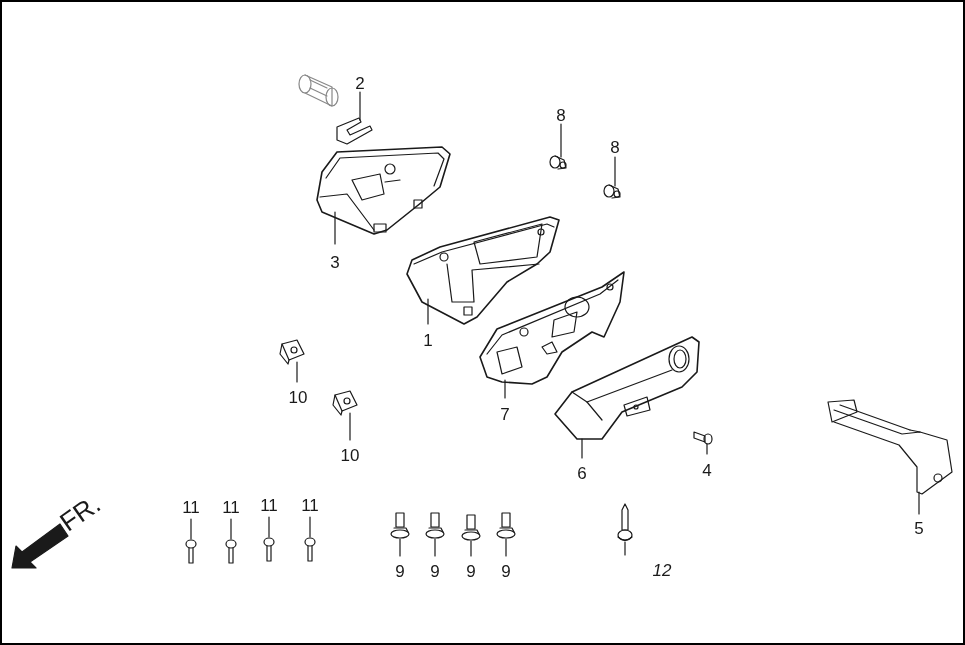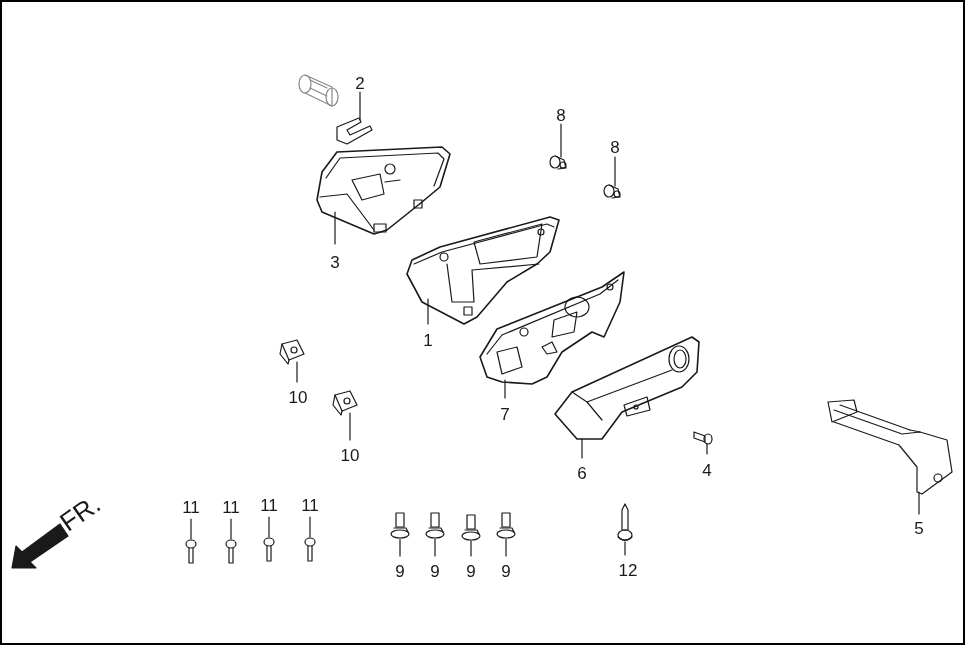--- a/index.html
+++ b/index.html
@@ -206,15 +206,15 @@
   <div class="callout" style="left:705px; top:460px;">4</div>
   <div class="callout" style="left:917px; top:518px;">5</div>
   <div class="callout" style="left:189px; top:497px;">11</div>
   <div class="callout" style="left:229px; top:497px;">11</div>
   <div class="callout" style="left:267px; top:495px;">11</div>
   <div class="callout" style="left:308px; top:495px;">11</div>
   <div class="callout" style="left:398px; top:561px;">9</div>
   <div class="callout" style="left:433px; top:561px;">9</div>
   <div class="callout" style="left:469px; top:561px;">9</div>
   <div class="callout" style="left:504px; top:561px;">9</div>
-  <div class="callout" style="left:626px; top:560px;">12</div>
+  <div class="callout" style="left:660px; top:560px;font-style:italic;">12</div>
 
 </div>
 
 </body></html>

